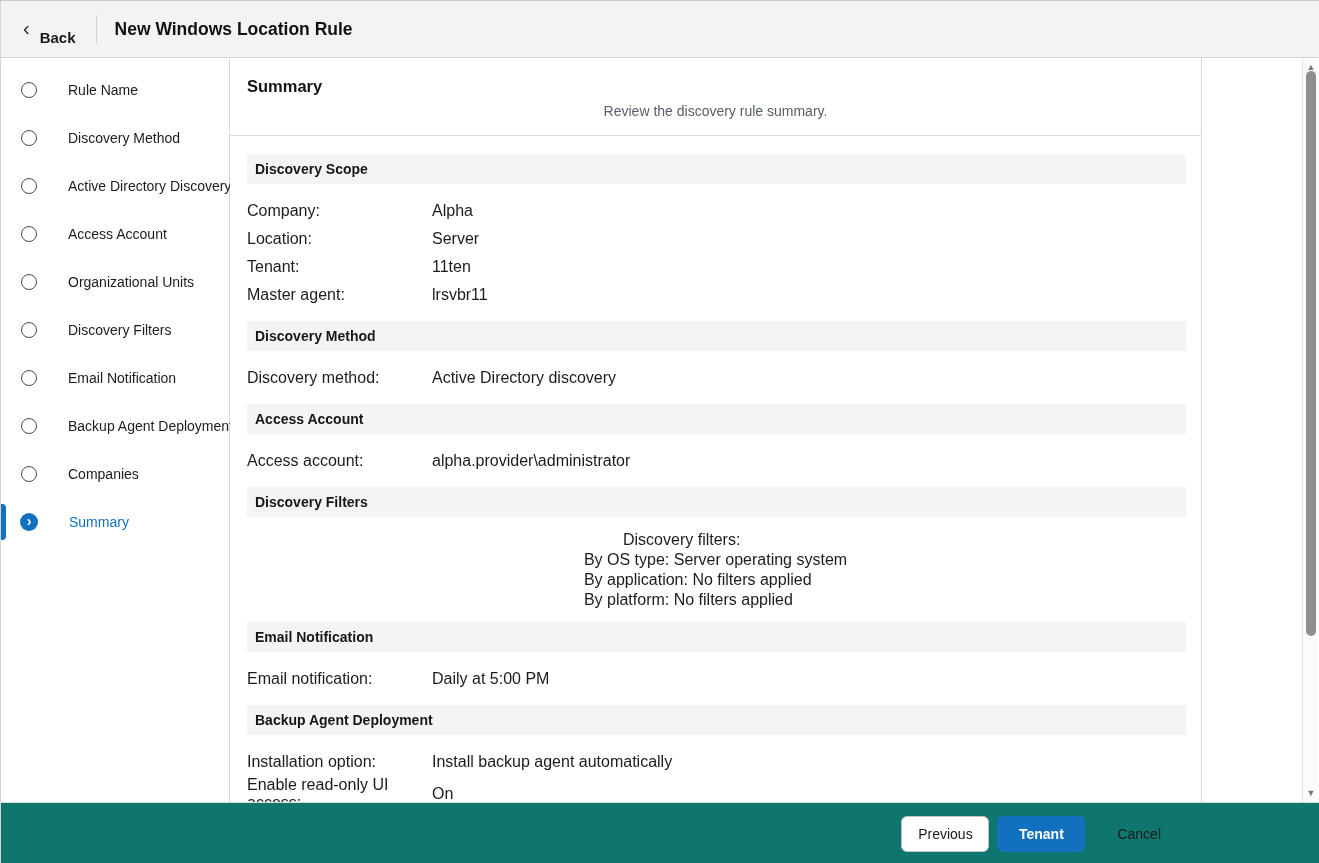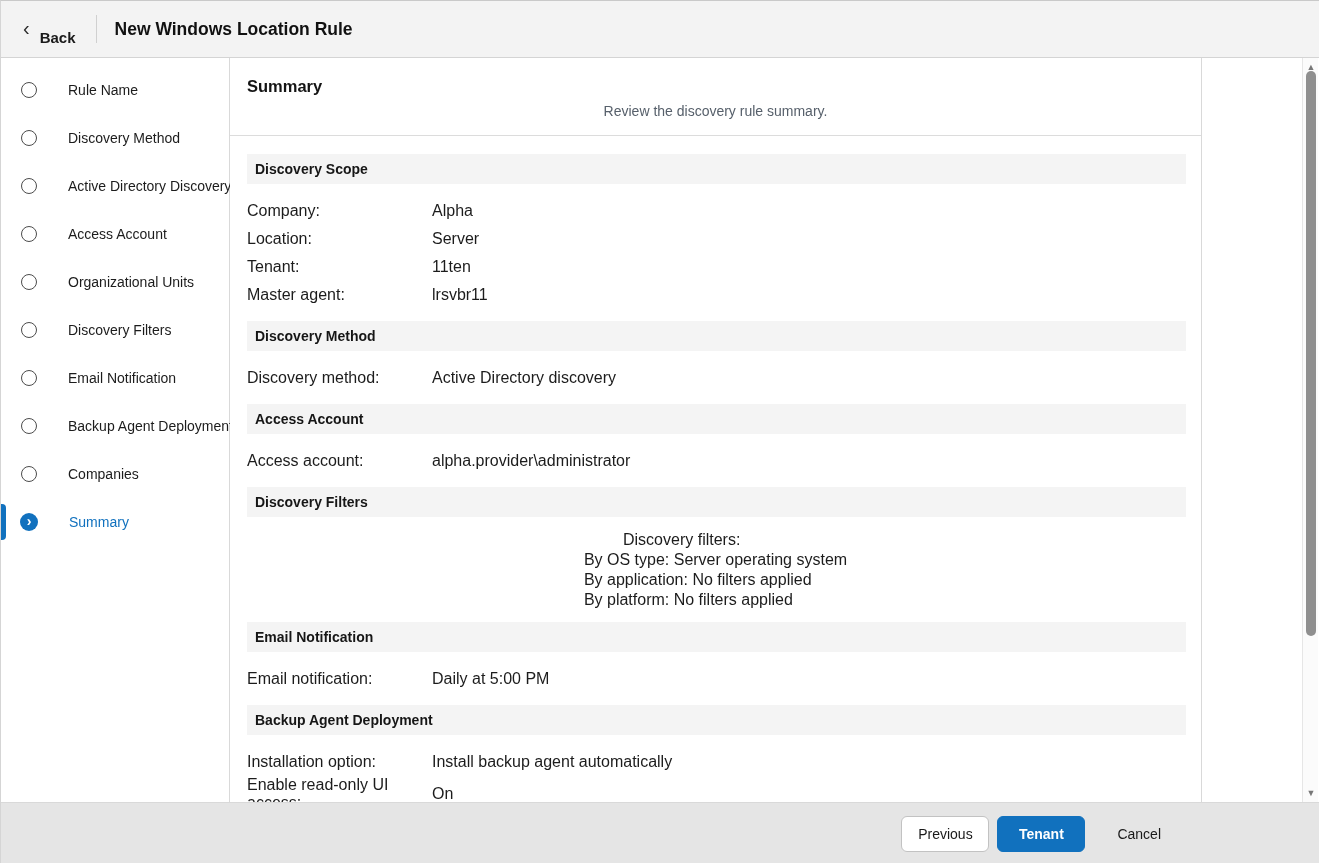--- a/index.html
+++ b/index.html
@@ -58,21 +58,21 @@
                background:#fbfbfb; border-left:1px solid #e6e6e6; }
   .scroll-arrow { position:absolute; left:0; width:16px; height:14px; display:flex;
                   align-items:center; justify-content:center; font-size:9px; color:#777;
                   cursor:pointer; }
   .scroll-arrow.up { top:2px; }
   .scroll-arrow.down { bottom:2px; }
   .scroll-thumb { position:absolute; top:13px; left:3px; width:10px; height:565px;
                   background:#8f8f8f; border-radius:5px; cursor:grab; }
 
   
-  .footer { position:absolute; left:0; bottom:0; width:100%; height:61px; background:#e5e5e5;
+  .footer { position:absolute; left:0; bottom:0; width:100%; height:61px; background:#0f766e;
             border-top:1px solid #d9d9d9; }
   .footer-buttons { position:absolute; top:13px; right:134px; display:flex;
                     align-items:center; gap:8px; }
   .btn { height:36px; border-radius:6px; font-size:14px; cursor:pointer;
          display:flex; align-items:center; justify-content:center;
          font-family:"Liberation Sans","DejaVu Sans",sans-serif; }
   .btn-previous { width:88px; background:#fff; border:1px solid #c2c2c2; color:#1a1a1a; }
   .btn-finish { width:88px; background:#1171be; border:1px solid #1171be; color:#fff;
                 font-weight:700; }
   .btn-cancel { background:transparent; border:none; color:#1a1a1a; padding:0 24px; }

